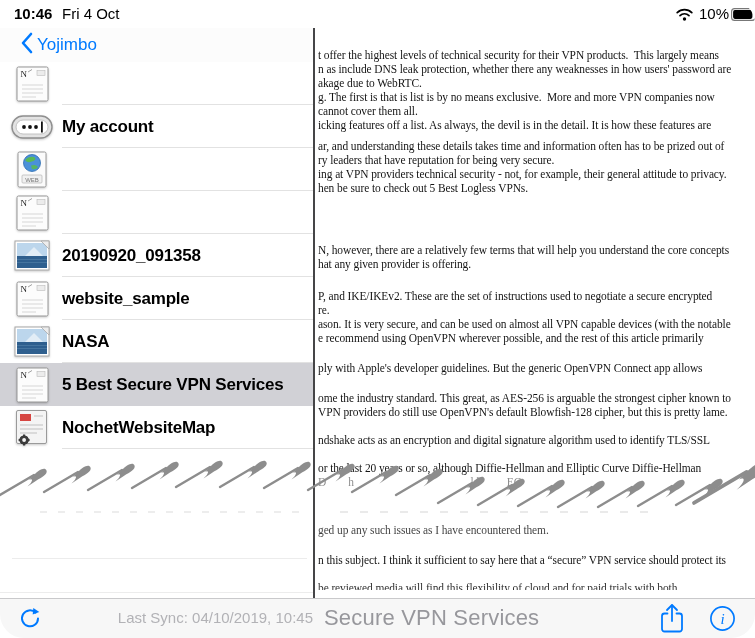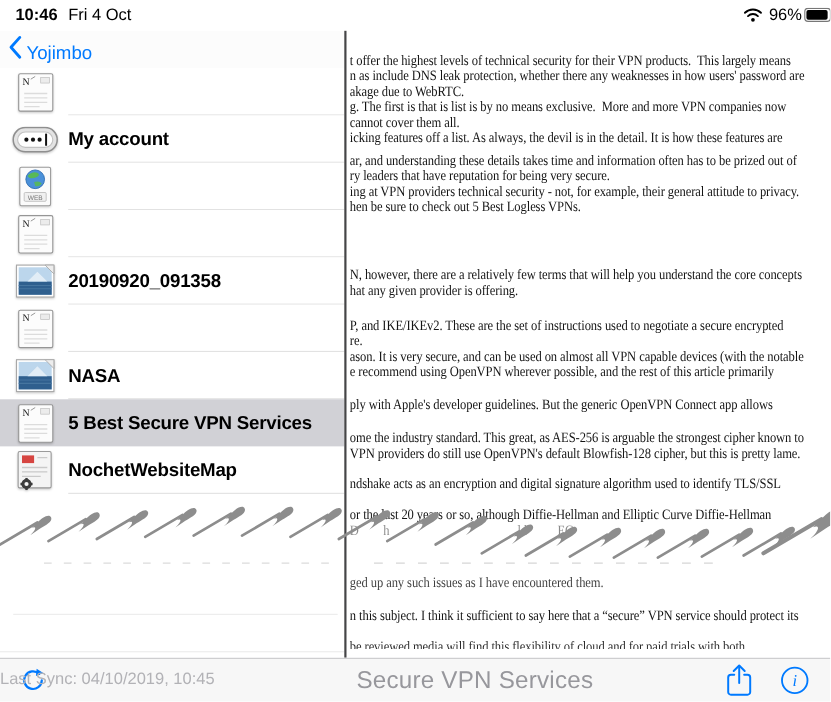--- a/index.html
+++ b/index.html
@@ -1,30 +1,30 @@
 <!DOCTYPE html>
 <html><head>
 <meta charset="utf-8">
 <style>
   html,body{margin:0;padding:0;background:#fff;}
   #app{position:relative;width:755px;height:638px;overflow:hidden;background:#fff;
-       font-family:"Liberation Sans",sans-serif;-webkit-font-smoothing:antialiased;}
+       font-family:"Liberation Sans",sans-serif;border-radius:24px;-webkit-font-smoothing:antialiased;}
 
   
   .statusbar{position:absolute;left:0;top:0;width:755px;height:28px;background:#fff;z-index:12;}
   .st-time{position:absolute;left:14px;top:5px;font-size:15px;font-weight:700;color:#000;}
   .st-date{position:absolute;left:62px;top:5px;font-size:15px;font-weight:500;color:#000;}
   .st-wifi{position:absolute;left:676px;top:7px;}
   .st-batt-pct{position:absolute;left:699px;top:5px;font-size:15px;font-weight:500;color:#000;}
   .st-batt{position:absolute;left:731px;top:7px;}
 
   
   .left-panel{position:absolute;left:0;top:0;width:313px;height:598px;background:#fff;z-index:10;}
   .navbar{position:absolute;left:0;top:28px;width:313px;height:34px;background:#fcfcfc;}
-  .back-btn{position:absolute;left:7px;top:4px;display:flex;align-items:flex-end;gap:4px;cursor:pointer;}
+  .back-btn{position:absolute;left:20px;top:4px;display:flex;align-items:center;gap:4px;cursor:pointer;}
   .back-label{color:#007aff;font-size:17px;}
   .nav-title{position:absolute;left:0;top:6px;width:313px;text-align:center;font-size:17px;font-weight:700;color:#000;}
 
   .list{position:absolute;left:0;top:62px;width:313px;}
   .row{position:relative;height:43px;background:#fff;}
   .row.selected{background:#d1d1d6;}
   .row-icon{position:absolute;left:9px;top:0;width:46px;height:43px;display:flex;align-items:center;justify-content:center;}
   .row-icon svg{filter:drop-shadow(0 1px 1px rgba(0,0,0,.22));}
   .row-label{position:absolute;left:62px;top:0;height:43px;display:flex;align-items:center;
              font-size:17px;font-weight:600;color:#000;letter-spacing:-0.2px;white-space:nowrap;}
@@ -43,42 +43,42 @@
   .doc-line.degraded{opacity:.82;}
   .doc-line.clipped{height:9px;overflow:hidden;opacity:.9;}
 
   
   .tear{position:absolute;left:0;top:0;width:755px;height:638px;z-index:30;pointer-events:none;}
 
   
   .footer{position:absolute;left:0;top:598px;width:755px;height:40px;background:#f7f7f7;
           border-top:1px solid #c9c9cb;box-sizing:border-box;z-index:40;}
   .refresh-btn{position:absolute;left:18px;top:8px;width:24px;height:24px;cursor:pointer;}
-  .sync-label{position:absolute;left:0;top:10px;width:313px;text-align:left;
+  .sync-label{position:absolute;left:0;top:10px;width:313px;text-align:right;
               font-size:15px;color:#b2b2b6;}
   .doc-title{position:absolute;left:324px;top:6px;font-size:22px;color:#97979c;letter-spacing:0.2px;white-space:nowrap;}
   .share-btn{position:absolute;left:659px;top:4px;width:26px;height:31px;cursor:pointer;}
   .info-btn{position:absolute;left:709px;top:6px;width:27px;height:27px;cursor:pointer;}
 </style>
 </head>
 <body>
 
 <div id="app">
 
   <div class="statusbar">
     <span class="st-time">10:46</span>
     <span class="st-date">Fri 4 Oct</span>
     <span class="st-wifi">
       <svg width="17" height="13" viewBox="0 0 17 13">
         <path d="M1.2 4.6 A 10.5 10.5 0 0 1 15.8 4.6" fill="none" stroke="#000" stroke-width="1.7" stroke-linecap="round"></path>
         <path d="M4 7.6 A 6.4 6.4 0 0 1 13 7.6" fill="none" stroke="#000" stroke-width="1.7" stroke-linecap="round"></path>
         <circle cx="8.5" cy="11" r="1.7" fill="#000"></circle>
       </svg>
     </span>
-    <span class="st-batt-pct">96%</span>
+    <span class="st-batt-pct">10%</span>
     <span class="st-batt">
       <svg width="27" height="13" viewBox="0 0 27 13">
         <rect x="0.6" y="0.6" width="23.4" height="11.8" rx="3" fill="none" stroke="#777" stroke-width="1.1"></rect>
         <rect x="2.1" y="2.1" width="19.3" height="8.8" rx="1.8" fill="#000"></rect>
         <path d="M25.3 4.1 a 2.6 2.6 0 0 1 0 4.8 z" fill="#777"></path>
       </svg>
     </span>
   </div>
 
   <div class="left-panel">
@@ -178,20 +178,21 @@
     <path d="M12 6 l4 -2.5" stroke="#8a8a8a" stroke-width="0.8" fill="none"></path>
     <rect x="21" y="4.5" width="8" height="5" fill="#ececec" stroke="#bbbbbb" stroke-width="0.6"></rect>
     <g stroke="#dcdcdc" stroke-width="1.2">
       <line x1="6" y1="19" x2="27" y2="19"></line>
                 <line x1="6" y1="23" x2="27" y2="23"></line>
       <line x1="6" y1="27" x2="27" y2="27"></line>
                 <line x1="6" y1="31" x2="20" y2="31"></line>
     </g>
   </svg>
 </span>
+          <span class="row-label">website_sample</span>
           <div class="sep"></div>
         </div>
         <div class="row">
           <span class="row-icon">
   <svg width="36" height="31" viewBox="0 0 36 31" xmlns="http://www.w3.org/2000/svg">
     <rect x="1" y="1" width="34" height="29" fill="#ffffff" stroke="#a8a8a8"></rect>
     <rect x="3" y="3" width="30" height="25" fill="#bcd6ec"></rect>
     <rect x="3" y="16" width="30" height="12" fill="#2f5f8e"></rect>
     <path d="M3 19.5 h30 M3 22.5 h30" stroke="#46759f" stroke-width="1"></path>
     <path d="M20 7 l9 9 h-18 z" fill="#e9f1f8" opacity=".85"></path>

